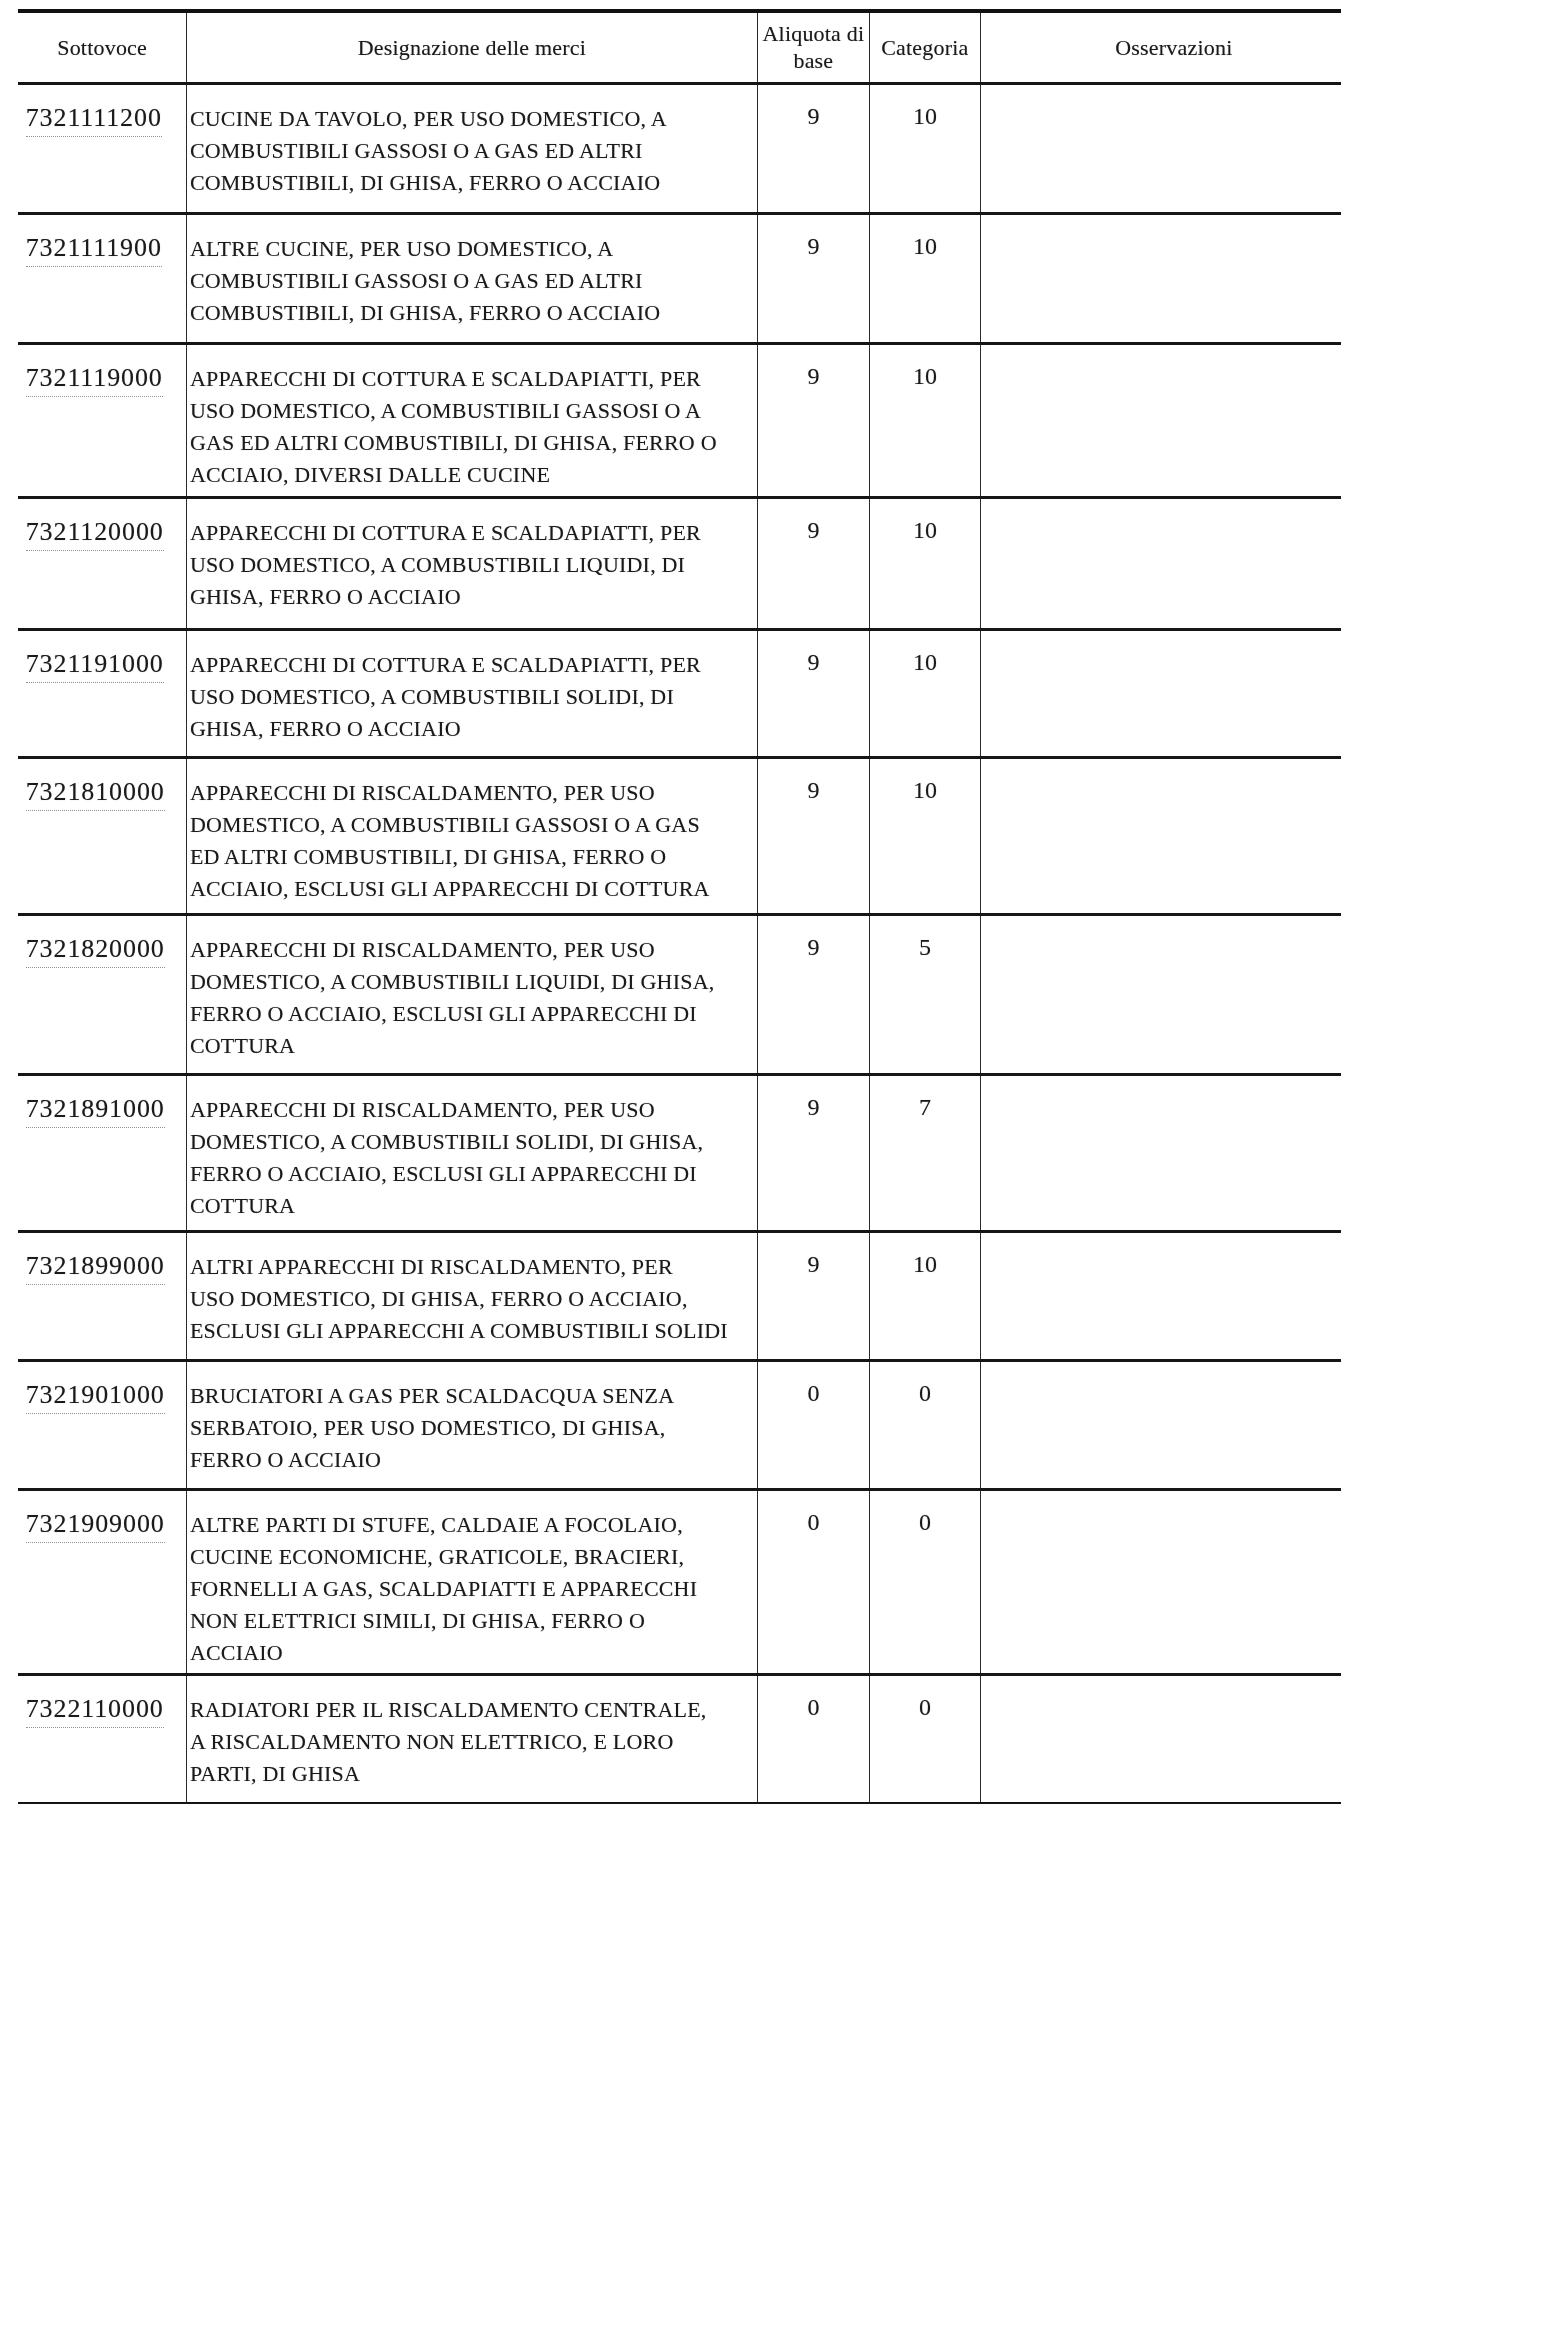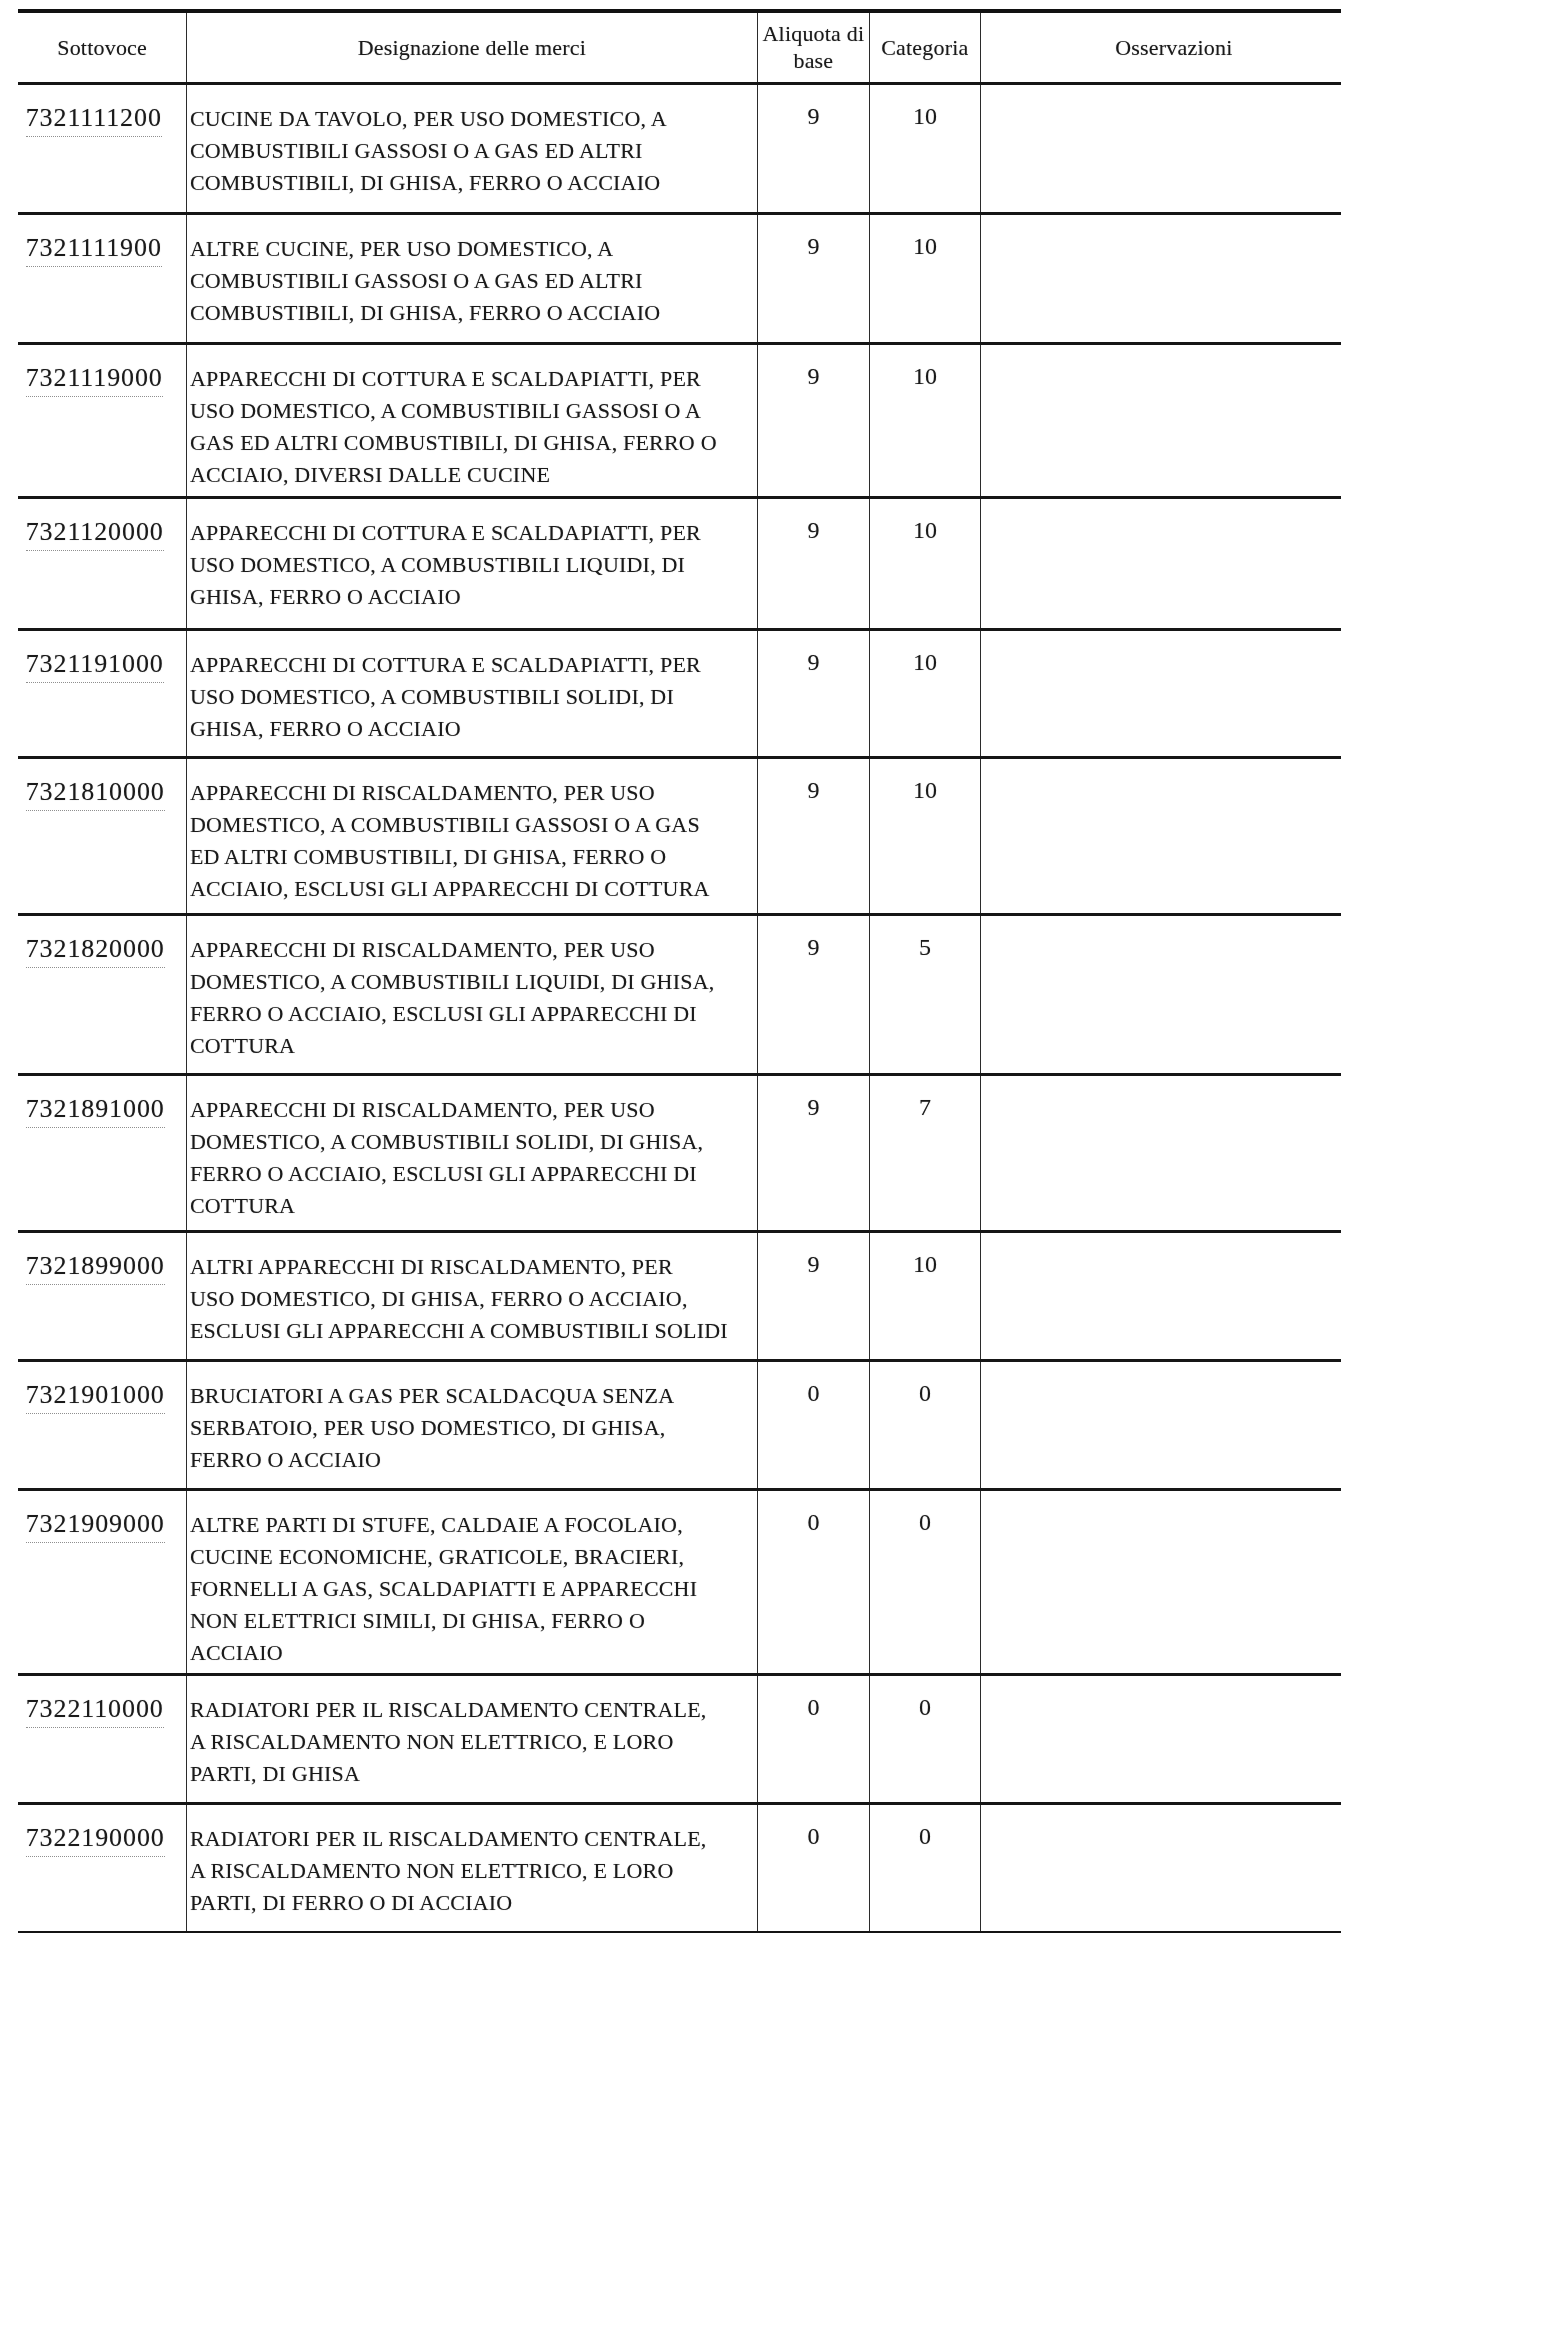--- a/index.html
+++ b/index.html
@@ -243,29 +243,16 @@
     </td>
     <td class="c-desc">RADIATORI PER IL RISCALDAMENTO CENTRALE,
 A RISCALDAMENTO NON ELETTRICO, E LORO
 PARTI, DI GHISA</td>
     <td class="c-num">0</td>
     <td class="c-num">0</td>
     <td class="c-obs"></td>
     <td class="c-sea"></td>
     <td class="c-spfp"></td>
   </tr>
-        <tr style="height: 129px;">
-    <td class="c-code">
-      <span class="code-text">7322190000</span>
-    </td>
-    <td class="c-desc">RADIATORI PER IL RISCALDAMENTO CENTRALE,
-A RISCALDAMENTO NON ELETTRICO, E LORO
-PARTI, DI FERRO O DI ACCIAIO</td>
-    <td class="c-num">0</td>
-    <td class="c-num">0</td>
-    <td class="c-obs"></td>
-    <td class="c-sea"></td>
-    <td class="c-spfp"></td>
-  </tr>
       </tbody>
   </table>
 </div>
 
 
 </body></html>

